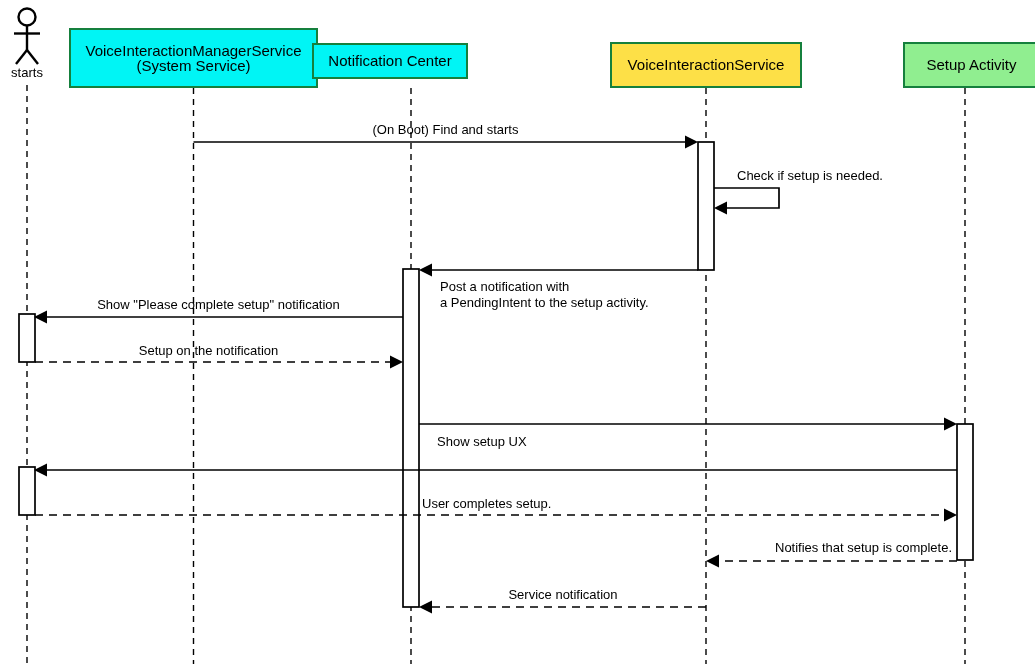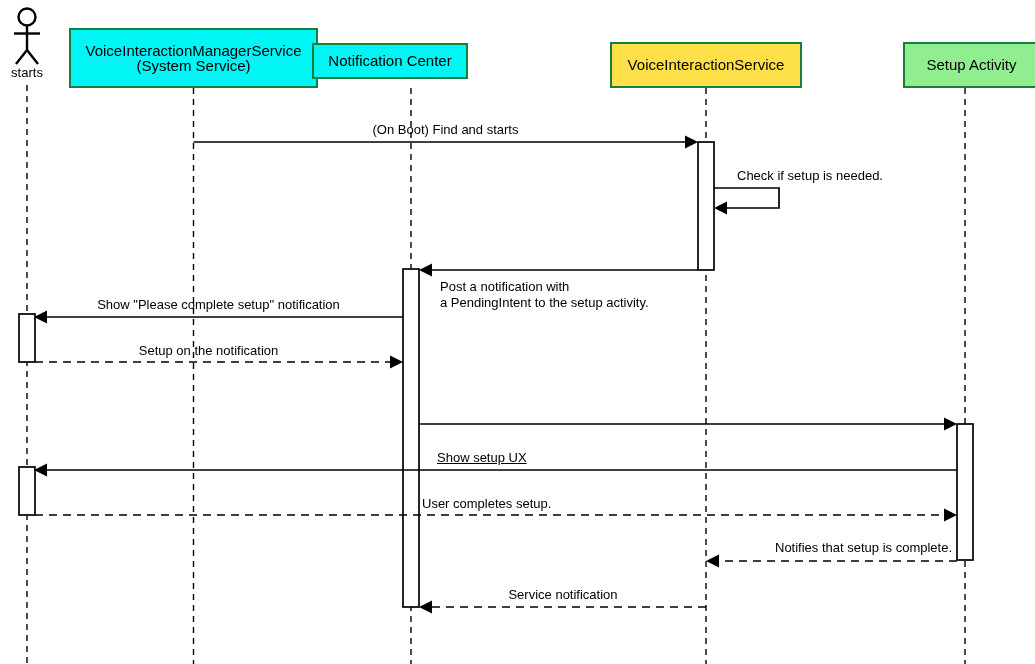--- a/index.html
+++ b/index.html
@@ -107,18 +107,18 @@
   <div class="box" style="left: 903px; top: 42px; width: 137px; height: 46px; background-color: rgb(144, 238, 144);">
     <span>Setup Activity</span>
   </div>
 
   <div class="label center" style="left:193px; top:122px; width:505px;">(On Boot) Find and starts</div>
   <div class="label nowrap" style="left:737px; top:168px;">Check if setup is needed.</div>
   <div class="label" style="left:440px; top:235px; width:260px;margin-top:44px;">Post a notification with
 a PendingIntent to the setup activity.</div>
   <div class="label center" style="left:34px; top:297px; width:369px;">Show "Please complete setup" notification</div>
   <div class="label center" style="left:24px; top:343px; width:369px;">Setup on the notification</div>
-  <div class="label nowrap" style="left:437px; top:450px;text-decoration:underline;">Show setup UX</div>
+  <div class="label nowrap" style="left:437px; top:434px;">Show setup UX</div>
   <div class="label nowrap" style="left:422px; top:496px;">User completes setup.</div>
   <div class="label nowrap" style="left:727px; top:540px;margin-left:48px;">Notifies that setup is complete.</div>
   <div class="label center" style="left:419px; top:587px; width:288px;">Service notification</div>
 
 </div>
 
 </body></html>

